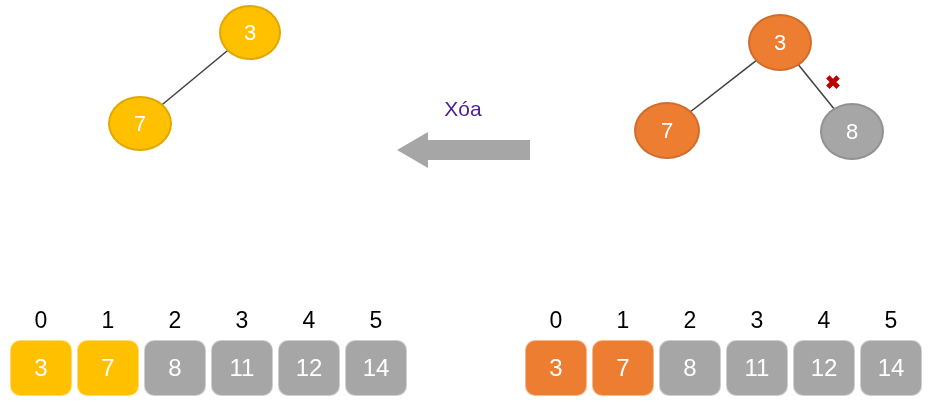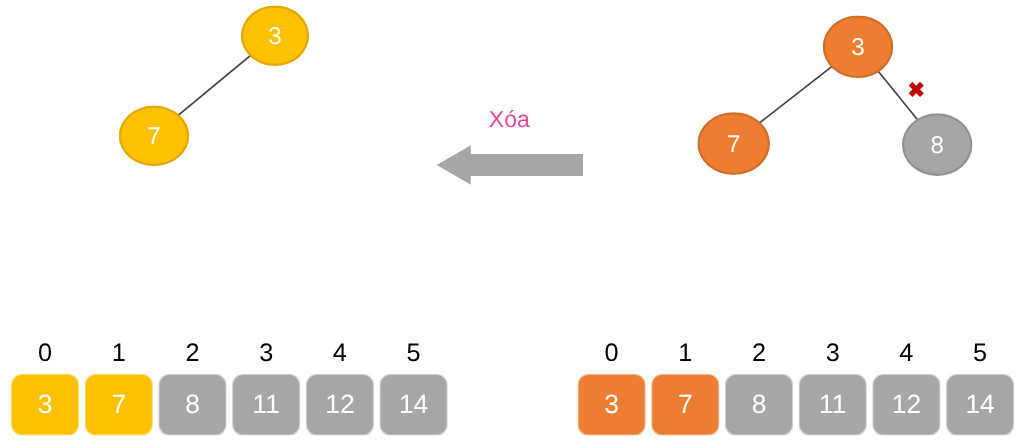--- a/index.html
+++ b/index.html
@@ -37,21 +37,21 @@
     font-weight: 700;
     font-size: 19px;
     line-height: 1;
   }
   .arrow-label {
     position: absolute;
     left: 396px; top: 97px;
     width: 134px;
     text-align: center;
     font-size: 21px;
-    color: #ec4899;
+    color: #4c1d95;
     z-index: 1;
   }
   .arrow-svg {
     position: absolute;
     left: 396px; top: 130px;
     z-index: 1;
   }
   .array {
     position: absolute;
     z-index: 1;

